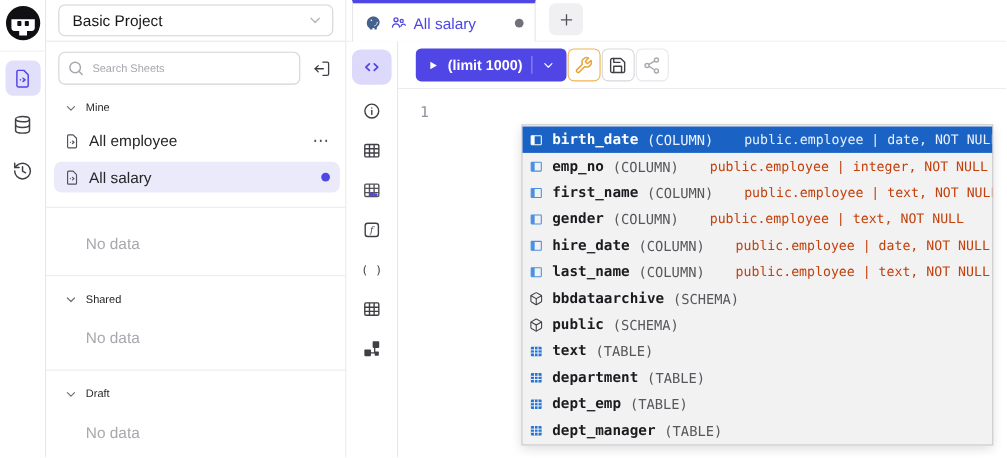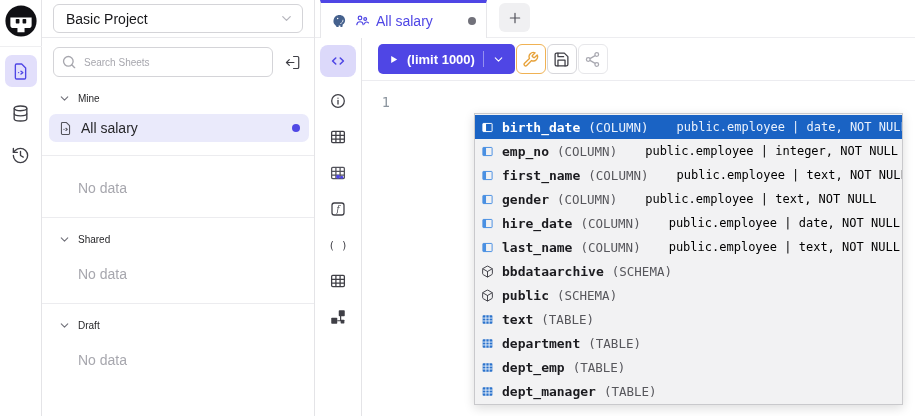--- a/index.html
+++ b/index.html
@@ -106,21 +106,21 @@
   
   .autocomplete { position:absolute; left:112px; top:32px; width:429px; background:#f2f2f3;
     border:1px solid #c9c9cc; box-shadow:0 3px 10px rgba(0,0,0,.14); padding:1px 0; }
   .ac-row { height:24px; display:flex; align-items:center; padding:0 8px 0 6px;
     font-family:"DejaVu Sans Mono", monospace; font-size:13px; color:#1b1b1f; cursor:pointer; white-space:nowrap; overflow:hidden; }
   .ac-row .ic { width:13px; height:13px; margin-right:8px; }
   .ac-row .ic.col { color:#4a90e2; }
   .ac-row .ic.box { color:#3f3f46; }
   .ac-label { font-weight:700; }
   .ac-kind { margin-left:8px; color:#57575c; font-size:12.5px; }
-  .ac-detail { margin-left:28px; color:#000000; font-size:12px; }
+  .ac-detail { margin-left:28px; color:#c2410c; font-size:12px; }
   .ac-row.selected { background:#1a63c4; color:#fff; }
   .ac-row.selected .ic.col { color:#fff; }
   .ac-row.selected .ac-kind, .ac-row.selected .ac-detail { color:#eaf1fc; }
 </style>
 </head>
 <body>
 
 <svg width="0" height="0" style="position:absolute" aria-hidden="true">
   <defs>
     <symbol id="i-logo" viewBox="0 0 24 24">
@@ -286,20 +286,27 @@
     </div>
     <div class="sections" id="sidebar-sections">
         <div>
           <div class="sec-head">
        <svg class="ic ">
               <use href="#i-chevron"></use>
             </svg>
        <span>Mine</span>
      </div>
           <div class="sec-items">
+            <div class="sheet-row ">
+        <svg class="ic ">
+                <use href="#i-sheet"></use>
+              </svg>
+              <span class="lbl">All employee</span>
+              <span class="menu-dots">⋯</span>
+            </div>
             <div class="sheet-row active">
         <svg class="ic ">
                 <use href="#i-sheet"></use>
               </svg>
               <span class="lbl">All salary</span>
               <span class="blue-dot"></span>
             </div>
           </div>
         </div>
         <div class="sec">

